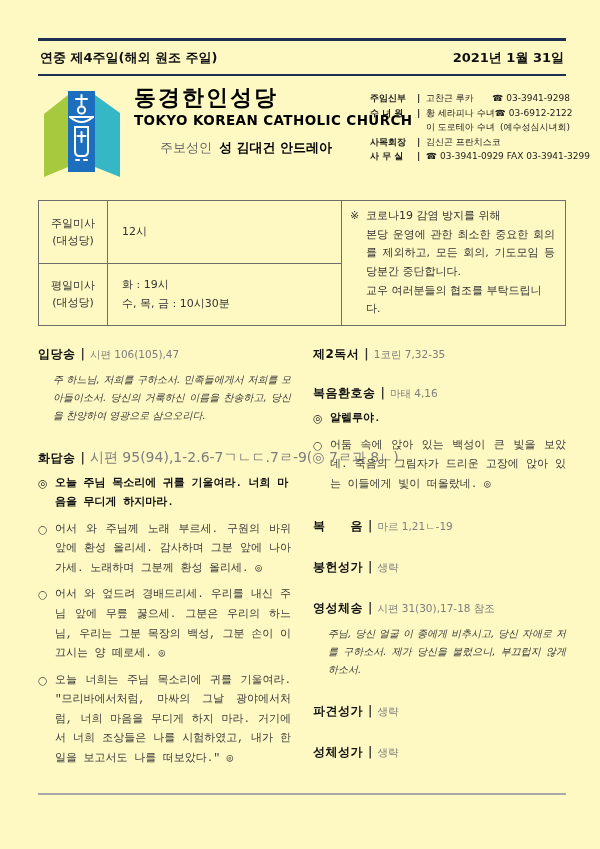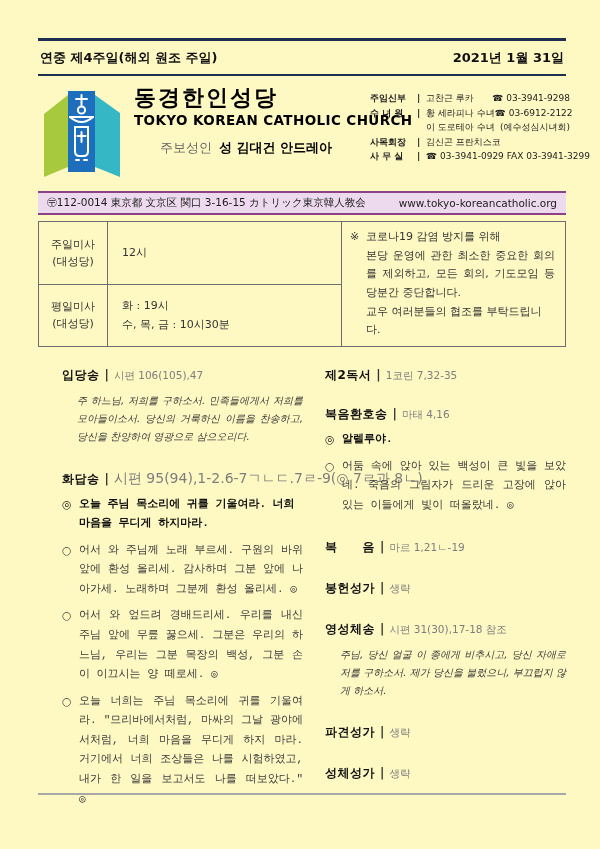--- a/index.html
+++ b/index.html
@@ -33,32 +33,32 @@
   .contact-name { flex:none; }
   .contact-tel { margin-left:auto; }
 
   .address-bar {
     margin-top:9px; background:#eedaee;
     border-top:2px solid #8d4288; border-bottom:2px solid #8d4288;
     display:flex; justify-content:space-between; align-items:center;
     padding:3px 9px; font-size:10.5px; color:#1c1c1c;
   }
 
-  table.mass { width:100%; margin-top:6px; border-collapse:collapse; }
+  table.mass { width:100%; margin-top:18px; border-collapse:collapse; }
   table.mass, table.mass td { border:1.5px solid #6e6e6e; }
   table.mass td { font-size:11px; color:#333; }
   td.mass-head { width:66px; text-align:center; line-height:1.55; height:54px; }
   td.mass-time { width:218px; padding-left:14px; line-height:1.8; }
   td.mass-notice { vertical-align:middle; padding:6px 10px 6px 8px; }
   .notice-wrap { display:flex; font-size:11px; line-height:1.7; color:#333; }
   .notice-marker { flex:none; width:16px; }
   .notice-text { flex:1; }
   .notice-body { text-align:justify; }
 
-  .columns { display:flex; gap:22px; margin-top:20px;margin-left:24px; }
+  .columns { display:flex; gap:22px; margin-top:20px; }
   .col { flex:1; min-width:0; }
 
   .section { margin-bottom:15px; }
   .sec-head { font-size:12px; color:#111; white-space:nowrap; }
   .sec-label { font-weight:bold; letter-spacing:0.5px; }
   .sec-sep { font-weight:bold; padding:0 5px; color:#333; }
   .sec-ref { font-size:10.5px; color:#7d7d7d; }
   .sec-ref.small { font-size:14px; }
   .sec-text {
     margin:8px 0 0 15px; font-size:10px; line-height:1.78;
@@ -138,24 +138,20 @@
       </div>
       <div class="contact-row">
         <span class="contact-label">사 무 실</span>
         <span class="contact-sep">|</span>
         <span class="contact-name">☎ 03-3941-0929 FAX 03-3941-3299</span>
         <span class="contact-tel"></span>
       </div>
     </div>
   </div>
 
-  <div class="address-bar">
-    <span>〶112-0014 東京都 文京区 関口 3-16-15 カトリック東京韓人教会</span>
-    <span>www.tokyo-koreancatholic.org</span>
-  </div>
 
   <table class="mass">
     <tbody>
         <tr>
       <td class="mass-head">
         <div>주일미사</div>
         <div>(대성당)</div>
       </td>
       <td class="mass-time">
         <div>12시</div>

